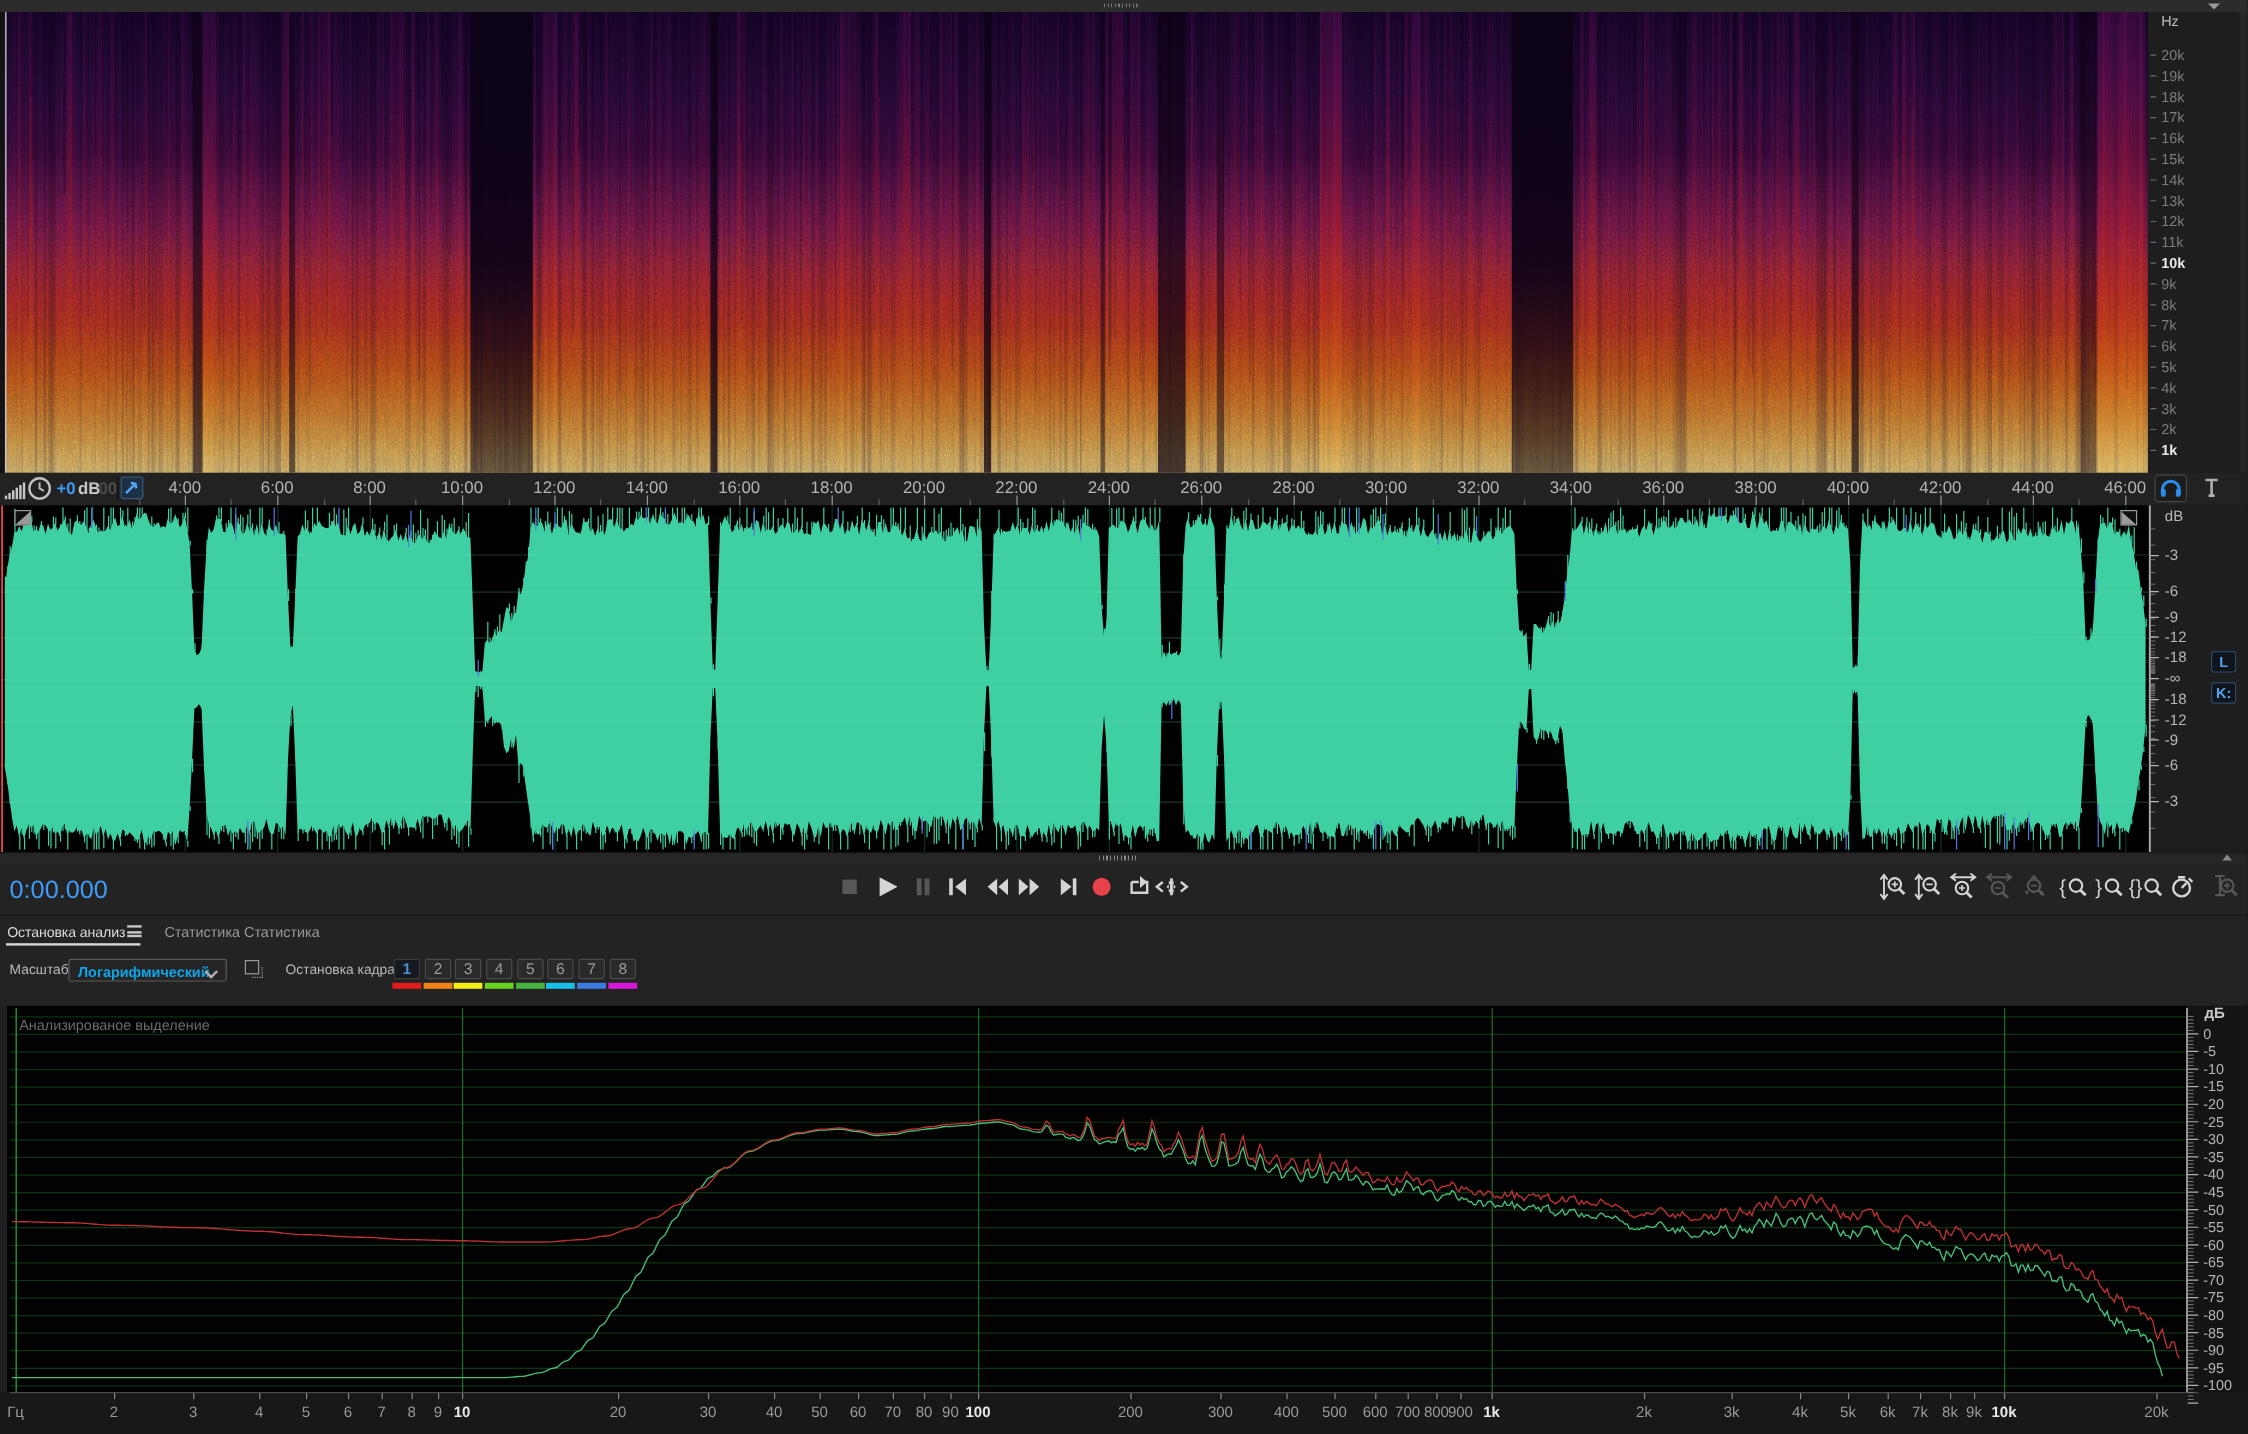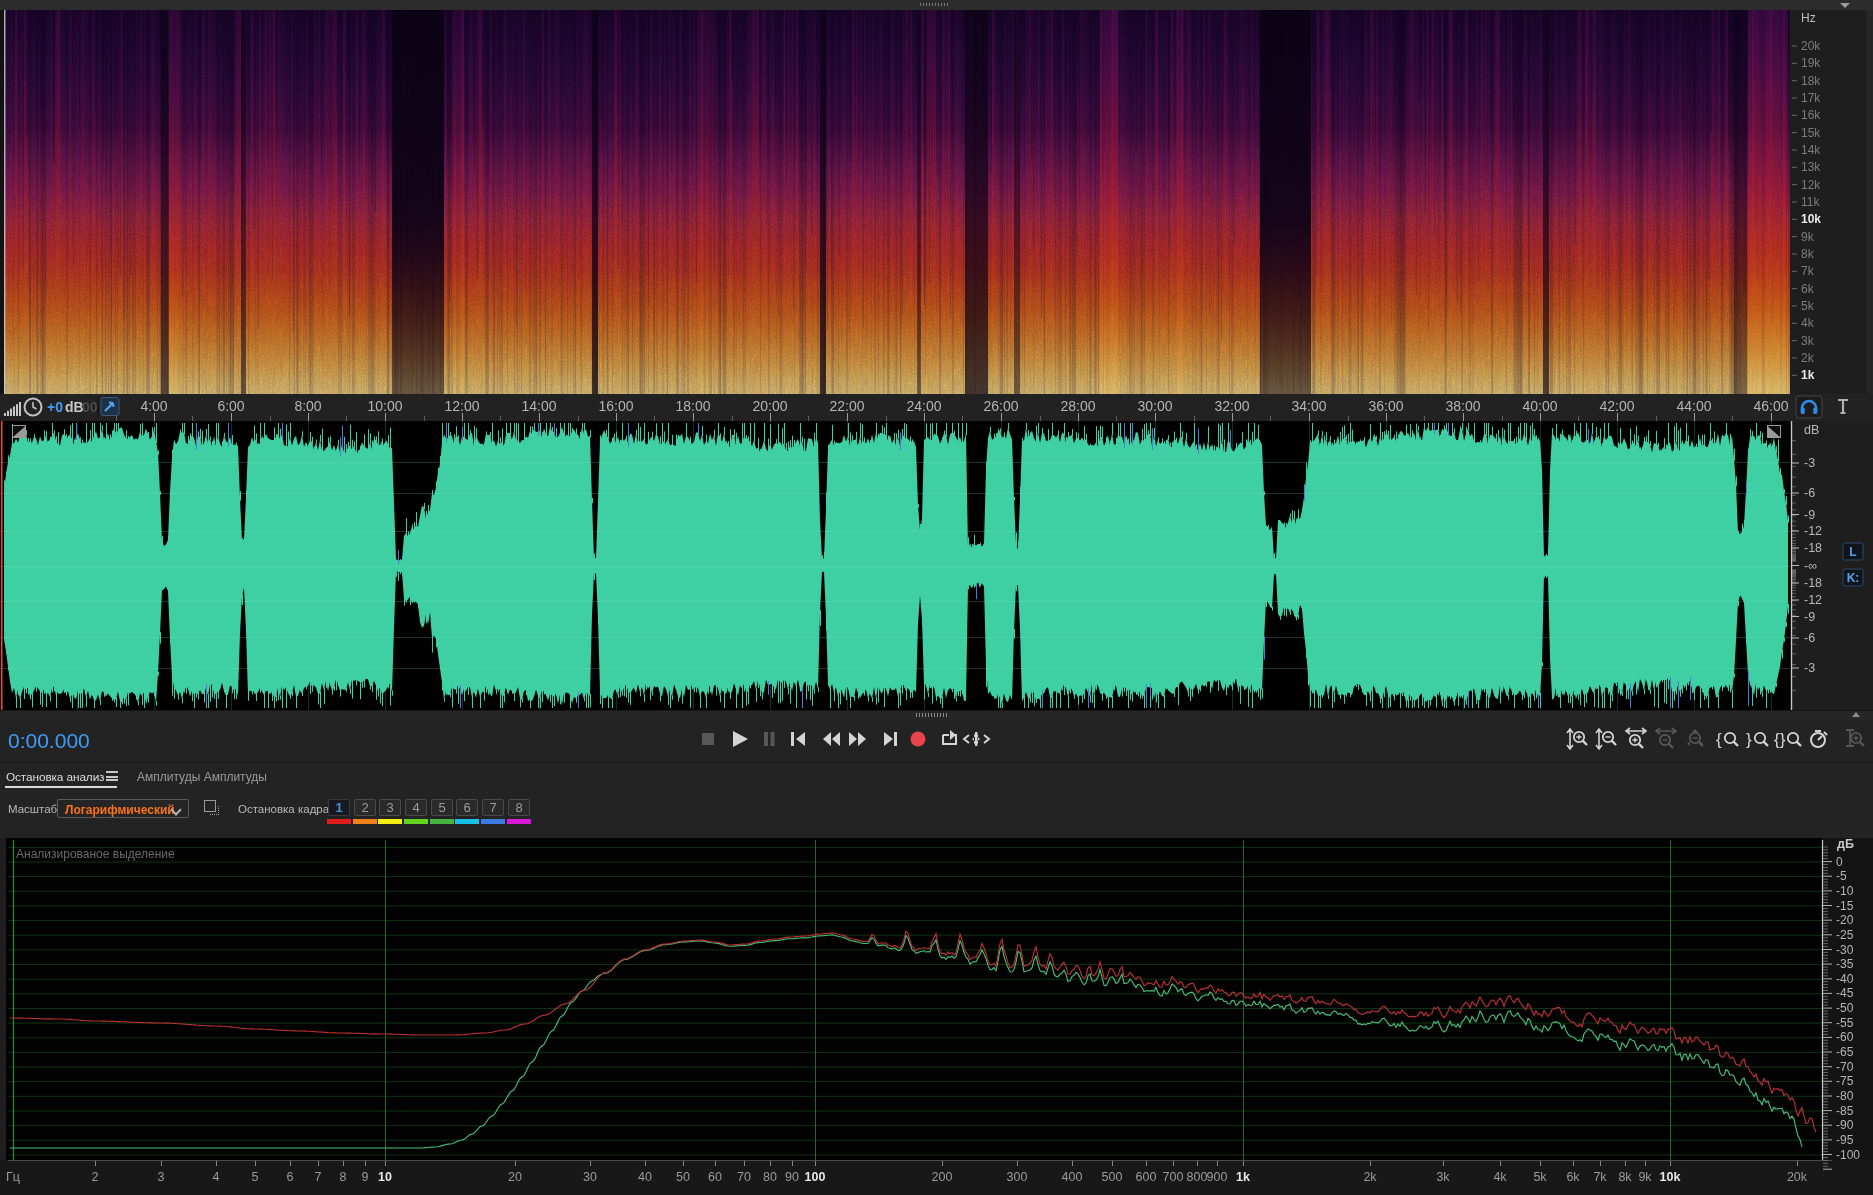--- a/index.html
+++ b/index.html
@@ -290,25 +290,25 @@
       <circle cx="1856" cy="18" r="5.2" fill="none" stroke="#575757" stroke-width="1.8"></circle>
       <path d="M1859.6 21.6L1864 26" stroke="#575757" stroke-width="2.4"></path>
       <path d="M1853.4 18H1858.6 M1856 15.4V20.6" stroke="#575757" stroke-width="1.4"></path>
     </svg>
     <div class="abs" style="left:0;top:762px;width:1873px;height:30px;background:#232323;border-top:1px solid #191919"></div>
     <div class="abs" style="left:6px;top:770px;font-size:11.8px;letter-spacing:-0.1px;color:#dcdcdc">Остановка анализ</div>
     <div class="abs" style="left:106px;top:771px;width:12px;height:10px;border-top:2px solid #c8c8c8;border-bottom:2px solid #c8c8c8">
       <div style="margin-top:2.5px;height:2px;background:#c8c8c8"></div>
     </div>
     <div class="abs" style="left:5px;top:786px;width:112px;height:2px;background:#d8d8d8"></div>
-    <div class="abs" style="left:137px;top:770px;font-size:12px;color:#999">Амплитуды Амплитуды</div>
+    <div class="abs" style="left:137px;top:770px;font-size:12px;color:#999">Статистика Статистика</div>
     <div class="abs" style="left:0;top:792px;width:1873px;height:46px;background:#232323"></div>
     <div class="abs" style="left:8px;top:803px;font-size:11.5px;color:#b8b8b8">Масштаб:</div>
     <div class="abs" style="left:57px;top:799px;width:132px;height:19px;background:#252525;border:1px solid #5a5a5a;border-radius:2px"></div>
-    <div class="abs" style="left:65px;top:803px;font-size:12px;font-weight:bold;color:#f97316">Логарифмический</div>
+    <div class="abs" style="left:65px;top:803px;font-size:12px;font-weight:bold;color:#0ea5e9">Логарифмический</div>
     <div class="abs" style="left:172px;top:806px;width:8px;height:8px;border-left:2px solid #b0b0b0;border-bottom:2px solid #b0b0b0;transform:rotate(-45deg)"></div>
     <div class="abs" style="left:204px;top:800px;width:12px;height:12px;border:1.5px solid #9a9a9a"></div>
     <div class="abs" style="left:210px;top:806px;width:9px;height:9px;border-right:1.5px dotted #9a9a9a;border-bottom:1.5px dotted #9a9a9a"></div>
     <div class="abs" style="left:238px;top:803px;font-size:11.5px;color:#b8b8b8">Остановка кадра:</div>
     <div class="abs" style="left:328px;top:799px;width:22px;height:17px;background:#161a20;border:1px solid #3a3a3a;border-radius:2px;text-align:center;font-size:13px;font-weight:bold;line-height:16px;color:#4a8fd4">1</div>
     <div class="abs" style="left:327px;top:819px;width:24px;height:5px;background:#e01c1c"></div>
     <div class="abs" style="left:354px;top:799px;width:22px;height:17px;background:#2a2a2a;border:1px solid #4a4a4a;border-radius:2px;text-align:center;font-size:13px;line-height:16px;color:#9a9a9a">2</div>
     <div class="abs" style="left:353px;top:819px;width:24px;height:5px;background:#f08218"></div>
     <div class="abs" style="left:379px;top:799px;width:22px;height:17px;background:#2a2a2a;border:1px solid #4a4a4a;border-radius:2px;text-align:center;font-size:13px;line-height:16px;color:#9a9a9a">3</div>
     <div class="abs" style="left:378px;top:819px;width:24px;height:5px;background:#f5ee15"></div>

